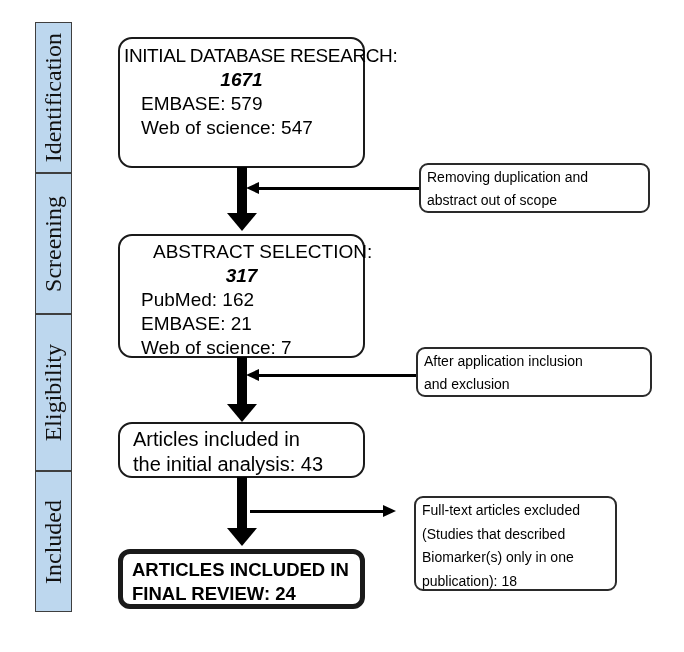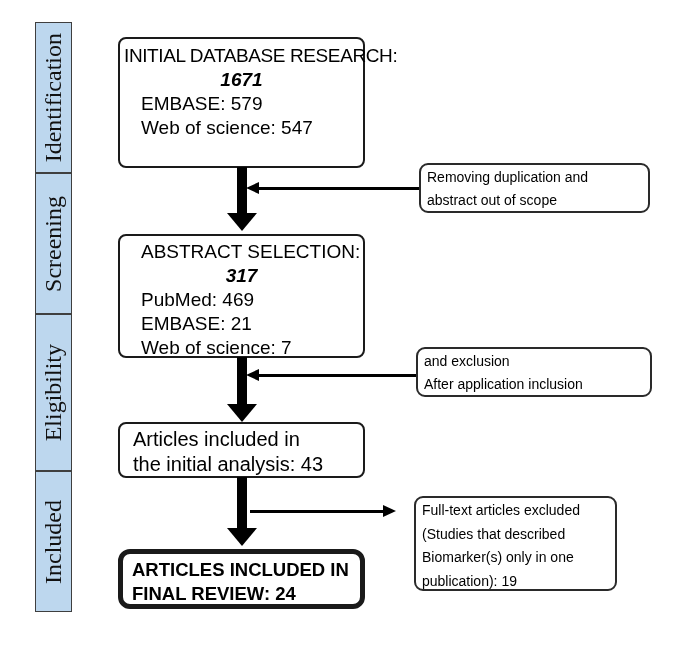--- a/index.html
+++ b/index.html
@@ -43,38 +43,38 @@
   .stage-included       { top: 471px; height: 141px; }
 
   
   .flowbox {
     position: absolute;
     left: 118px;
     width: 247px;
     box-sizing: border-box;
     background: #ffffff;
     border: 2px solid #1a1a1a;
-    border-radius: 8px;
+    border-radius: 14px;
     font-size: 19px;
     line-height: 24px;
   }
   .box1 { top: 37px;  height: 131px; padding-top: 5px; }
   .box2 { top: 234px; height: 124px; padding-top: 4px; }
   .box3 { top: 422px; height: 56px;  padding: 3px 6px 0 13px; font-size: 20px; line-height: 25px; }
   .finalbox {
     top: 549px; height: 60px;
     border-width: 5px;
     border-radius: 12px;
     padding: 4px 4px 0 9px;
     font-weight: bold;
     font-size: 18.5px;
     line-height: 24px;
   }
   .bx-title   { margin-left: 4px; letter-spacing: -0.4px; white-space: nowrap; }
-  .bx-title2  { margin-left: 21px; white-space: nowrap; }
+  .bx-title2  { margin-left: 33px; white-space: nowrap; }
   .bx-total   { text-align: center; font-weight: bold; font-style: italic; }
   .bx-line    { margin-left: 21px; white-space: nowrap; }
 
   
   .sidebox {
     position: absolute;
     box-sizing: border-box;
     background: #ffffff;
     border: 2px solid #2a2a2a;
     border-radius: 9px;
@@ -167,48 +167,48 @@
   <div class="sidebox side1">
     <div class="sb-line">Removing duplication and</div>
     <div class="sb-line">abstract out of scope</div>
   </div>
   <div class="hline t1l"></div>
   <div class="hhead-left t1h"></div>
 
   <div class="flowbox box2">
     <div class="bx-title2">ABSTRACT SELECTION:</div>
     <div class="bx-total">317</div>
-    <div class="bx-line">PubMed: 469</div>
+    <div class="bx-line">PubMed: 162</div>
     <div class="bx-line">EMBASE: 21</div>
     <div class="bx-line">Web of science: 7</div>
   </div>
 
   <div class="varrow-shaft va2s"></div>
   <div class="varrow-head va2h"></div>
 
   <div class="sidebox side2">
+    <div class="sb-line">After application inclusion</div>
     <div class="sb-line">and exclusion</div>
-    <div class="sb-line">After application inclusion</div>
   </div>
   <div class="hline t2l"></div>
   <div class="hhead-left t2h"></div>
 
   <div class="flowbox box3">
     <div class="sb-line">Articles included in</div>
     <div class="sb-line">the initial analysis: 43</div>
   </div>
 
   <div class="varrow-shaft va3s"></div>
   <div class="varrow-head va3h"></div>
 
   <div class="sidebox side3">
     <div class="sb-line">Full-text articles excluded</div>
     <div class="sb-line">(Studies that described</div>
     <div class="sb-line">Biomarker(s) only in one</div>
-    <div class="sb-line">publication): 19</div>
+    <div class="sb-line">publication): 18</div>
   </div>
   <div class="hline t3l"></div>
   <div class="hhead-right t3h"></div>
 
   <div class="flowbox finalbox">
     <div class="sb-line">ARTICLES INCLUDED IN</div>
     <div class="sb-line">FINAL REVIEW: 24</div>
   </div>
 
 </div>

